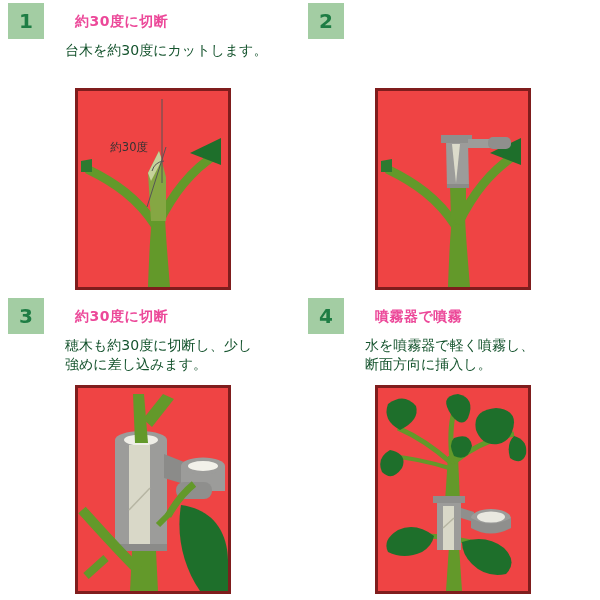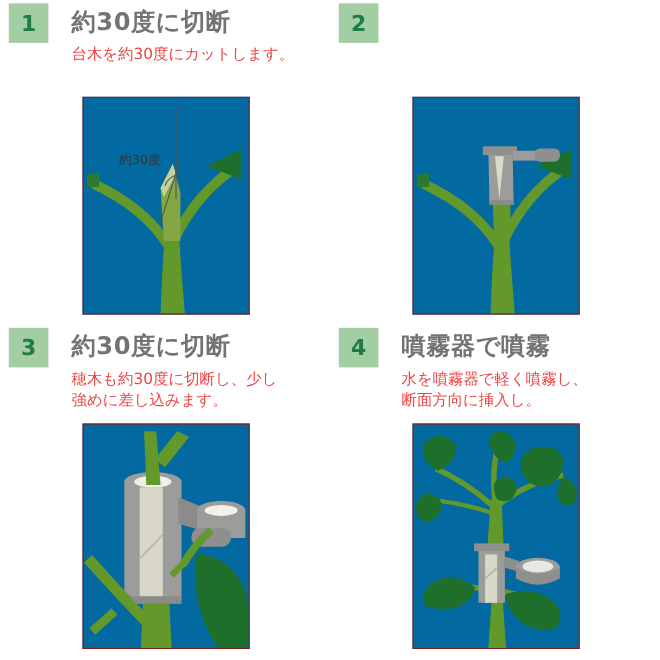--- a/index.html
+++ b/index.html
@@ -12,24 +12,24 @@
   .h3 { left:8px;  top:298px; }
   .h4 { left:308px; top:298px; }
 
   .badge {
     width:36px; height:36px; flex:0 0 36px;
     background:#a3cda3; color:#1e7d44;
     font-size:20px; font-weight:bold;
     display:flex; align-items:center; justify-content:center;
   }
   .htext { margin-left:21px; width:232px; }
-  .title { font-size:22px; font-weight:bold; color:#737373; line-height:36px; letter-spacing:0.5px; }
-  .desc  { font-size:14px; color:#ef4444; line-height:19px; margin-top:2px; white-space:pre-line; }
+  .title { font-size:14px; font-weight:bold; color:#ec4899; line-height:36px; letter-spacing:0.5px;margin-left:10px; }
+  .desc  { font-size:14px; color:#14532d; line-height:19px; margin-top:2px; white-space:pre-line; }
 
-  .figure { position:absolute; border:1px solid #7f1d1d; background:#0369a1; box-sizing:content-box; }
+  .figure { position:absolute; border:3px solid #7f1d1d; background:#ef4444; box-sizing:content-box; }
   .f1 { left:75px;  top:88px;  width:150px; height:196px; }
   .f2 { left:375px; top:88px;  width:150px; height:196px; }
   .f3 { left:75px;  top:385px; width:150px; height:203px; }
   .f4 { left:375px; top:385px; width:150px; height:203px; }
   .figure svg { display:block; }
   .angle-label { font-size:11.5px; fill:#333333; }
 </style>
 </head>
 <body>
 

